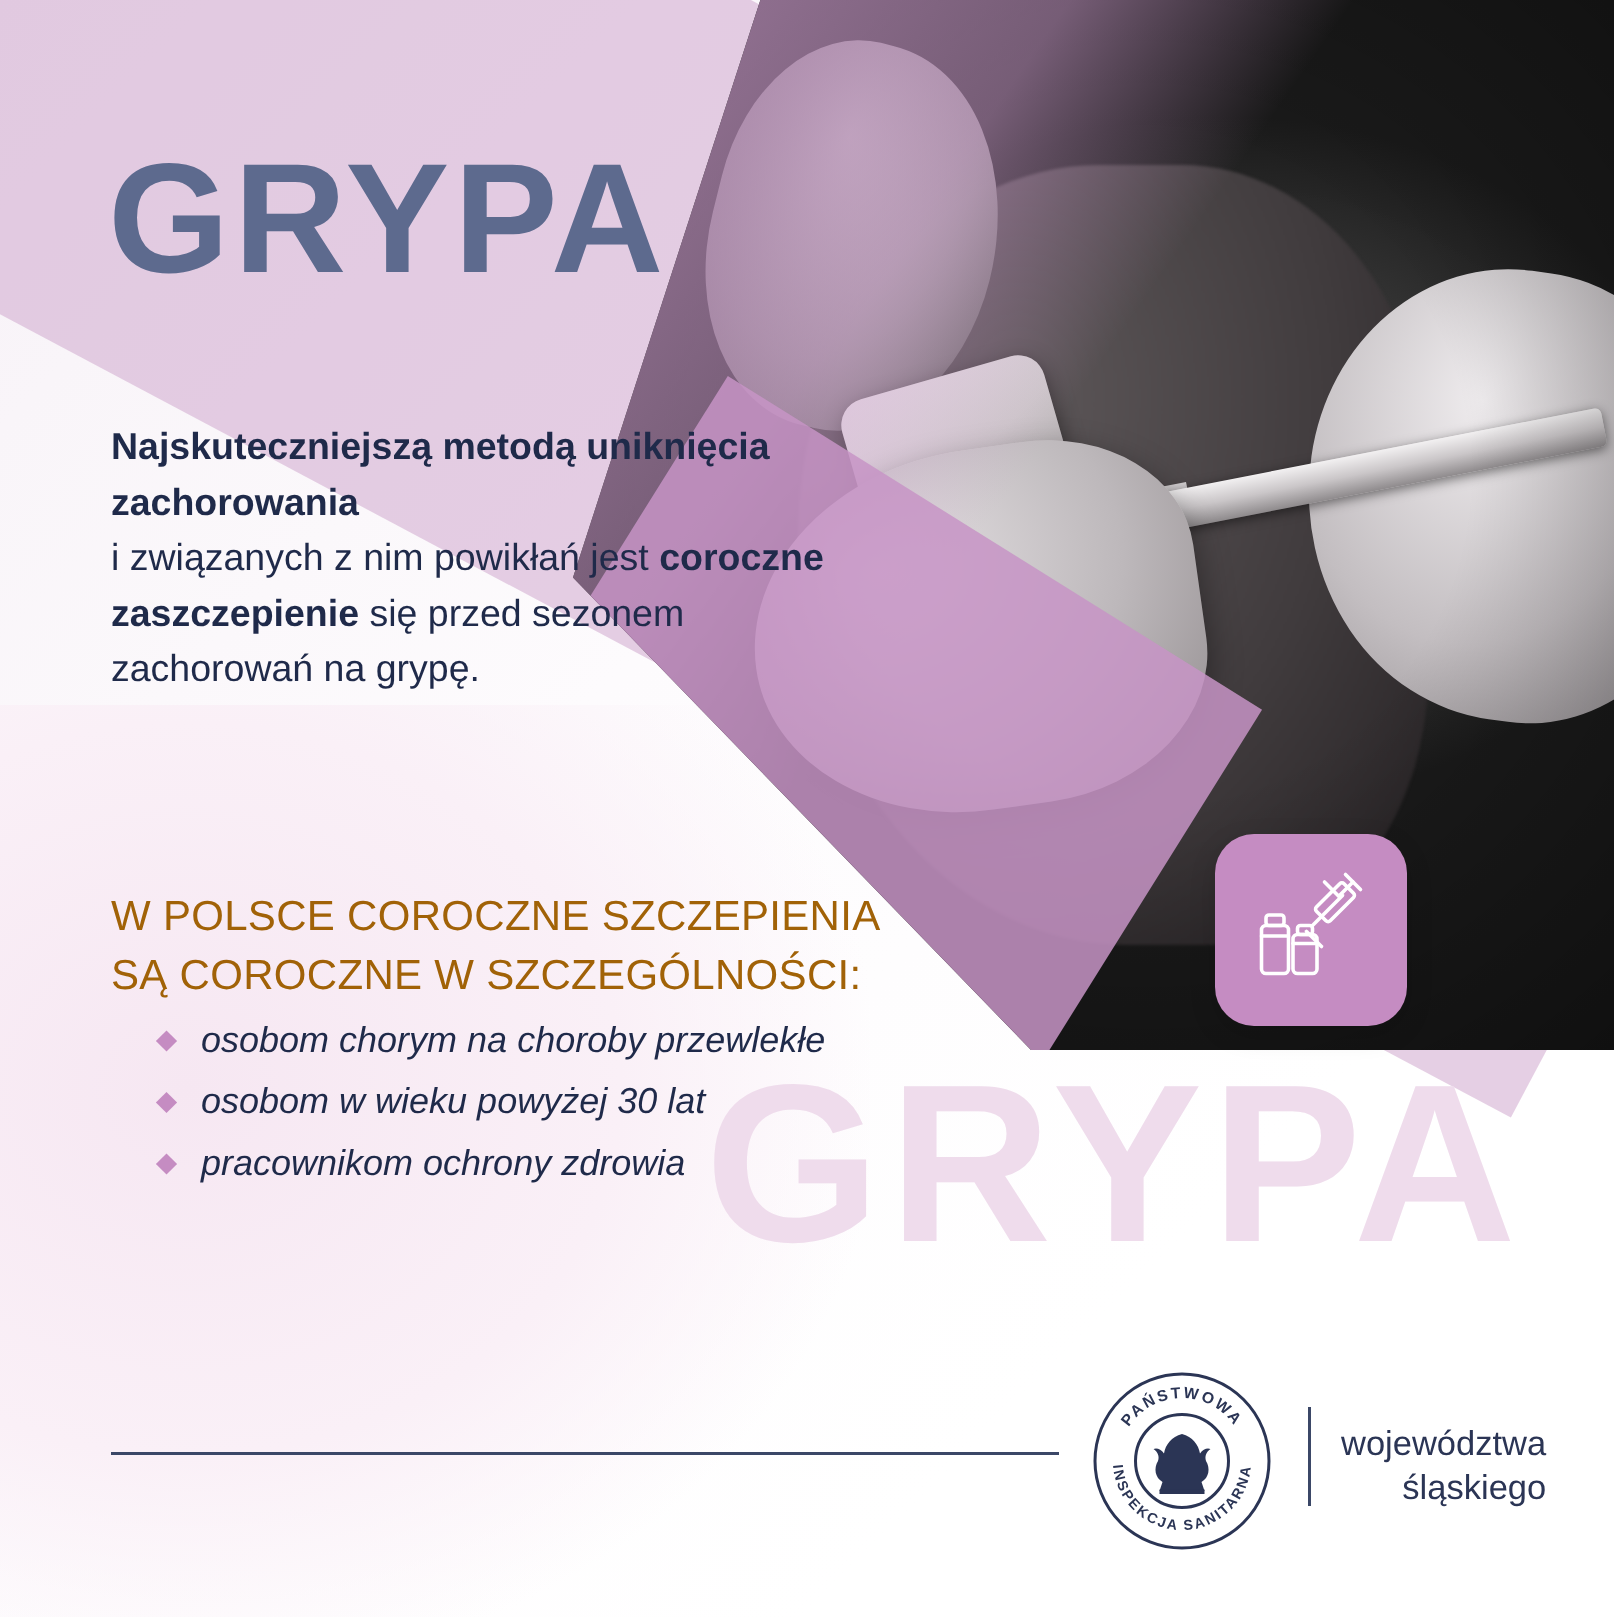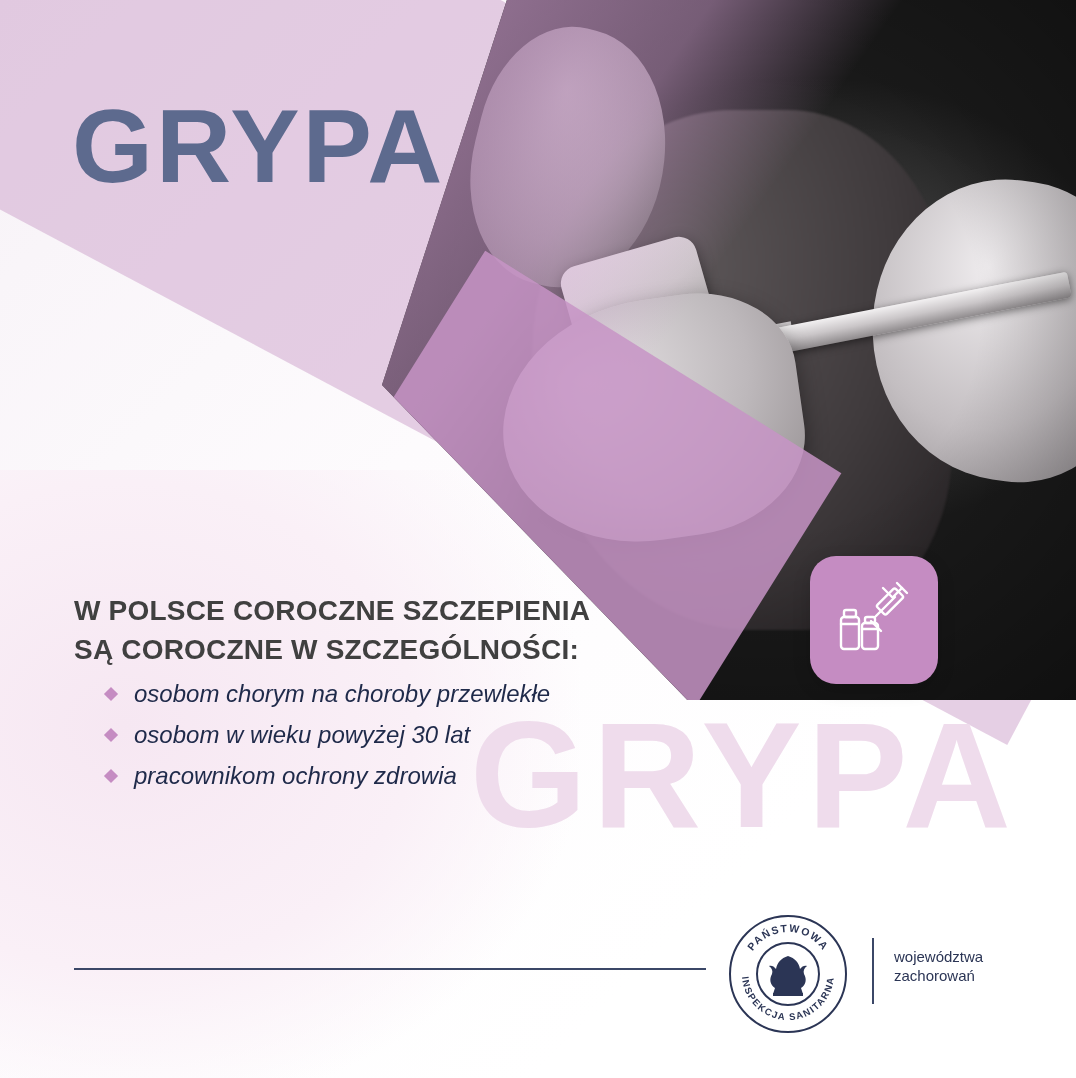--- a/index.html
+++ b/index.html
@@ -240,23 +240,23 @@
     font-weight: 400;
   }
   .lead b { font-weight: 800; }
 
   .subhead {
     position: absolute;
     left: 74px;
     top: 592px;
     width: 640px;
     font-size: 28px;
-    font-weight: 700;
+    font-weight: 400;
     line-height: 1.38;
-    color: #404040;
+    color: #a16207;
     letter-spacing: .2px;
   }
 
   .bullets {
     position: absolute;
     left: 100px;
     top: 678px;
     width: 740px;
     list-style: none;
     margin: 0;
@@ -302,23 +302,24 @@
     left: 872px;
     top: 938px;
     width: 2px;
     height: 66px;
     background: #3b4767;
   }
   .region {
     position: absolute;
     left: 894px;
     top: 948px;
-    font-size: 15px;
+    font-size: 23px;
     line-height: 1.25;
     color: #2b3555;
+    text-align: right;
   }
 </style>
 </head>
 <body>
 
 <div class="poster">
 
   <div class="bg-wash"></div>
   <div class="blob-pink"></div>
   <div class="band-top"></div>
@@ -358,20 +359,21 @@
         <line x1="52" y1="11" x2="62" y2="21"></line>
         <line x1="66" y1="6" x2="76" y2="16"></line>
         <line x1="71" y1="11" x2="62" y2="20"></line>
         <line x1="40" y1="44" x2="50" y2="54"></line>
       </g>
     </svg>
   </div>
 
   <div class="title">GRYPA</div>
 
+  <div class="lead"><b>Najskuteczniejszą metodą uniknięcia zachorowania</b><br>i związanych z nim powikłań jest <b>coroczne zaszczepienie</b> się przed sezonem zachorowań na grypę.</div>
 
   <div class="subhead">
     <div>W POLSCE COROCZNE SZCZEPIENIA</div>
     <div>SĄ COROCZNE W SZCZEGÓLNOŚCI:</div>
   </div>
 
   <ul class="bullets">
     <li>
       <span class="dot"></span>
       <span>osobom chorym na choroby przewlekłe</span>
@@ -407,16 +409,16 @@
       <text font-family="&quot;Liberation Sans&quot;, sans-serif" font-size="9.5" font-weight="700" fill="#2b3555" letter-spacing="1.4">
         <textPath href="#arcBottom" startOffset="50%" text-anchor="middle">INSPEKCJA SANITARNA</textPath>
       </text>
     </svg>
   </div>
 
   <div class="divider-v"></div>
 
   <div class="region">
     <div>województwa</div>
-    <div>zachorowań</div>
+    <div>śląskiego</div>
   </div>
 
 </div>
 
 </body></html>

